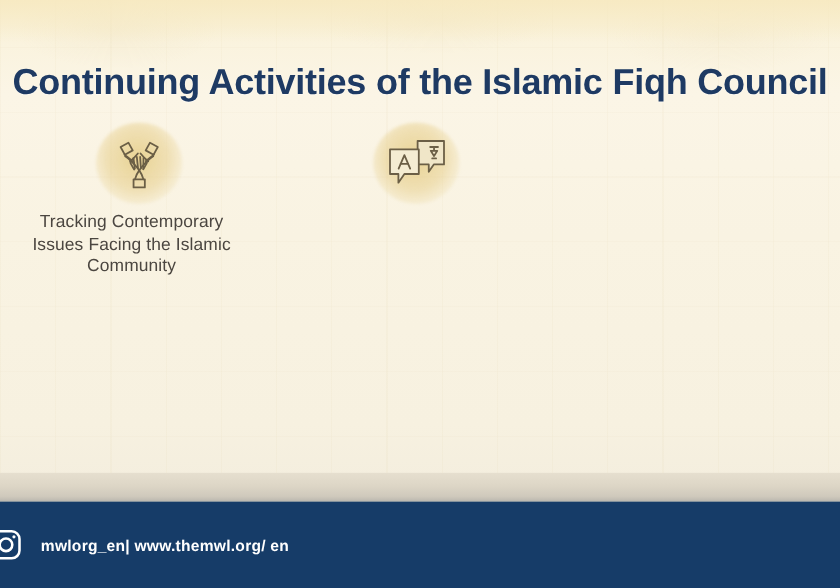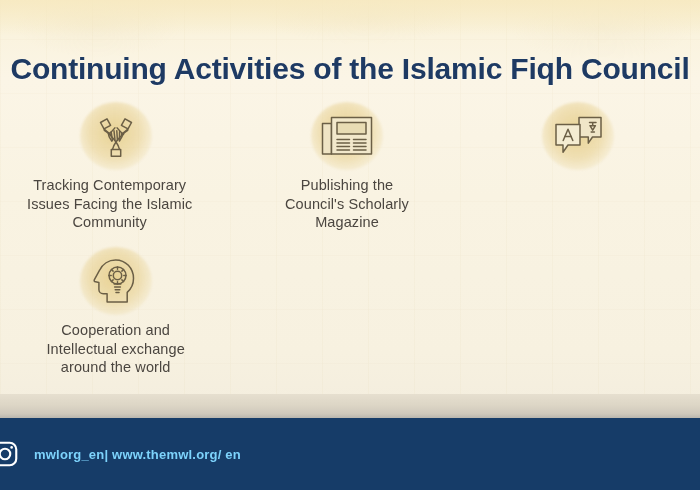--- a/index.html
+++ b/index.html
@@ -117,21 +117,21 @@
     left:0; top:0; height:72px;
     display:flex; align-items:center;
   }
   #ig-icon {
     margin-left:-10px;
     width:30px; height:30px;
     display:block;
   }
   #footer-text {
     margin-left:14px;
-    color:#7dd3fc;
+    color:#ffffff;
     font-size:13px;
     font-weight:bold;
     letter-spacing:.2px;
     white-space:nowrap;
   }
 </style>
 </head>
 <body>
 
 <div id="slide">
@@ -166,80 +166,40 @@
           <path d="M22.6 24.2c-.9 1.0 -1.1 2.4 -.4 3.6l2.6 4.4"></path>
           <path d="M34.6 24.0c.9 1.0 1.1 2.4 .4 3.6l-2.6 4.4"></path>
         </svg>
       </div>
       <div class="cap">Tracking Contemporary
 Issues Facing the Islamic
 Community</div>
     </div>
 
 
-    <div class="cell">
-      <div class="icon-wrap">
-        <div class="blob"></div>
-        <svg width="60" height="50" viewBox="0 0 60 50" fill="none" stroke="#6b5f46" stroke-width="1.5" stroke-linecap="round" stroke-linejoin="round">
-
-          <path d="M5.5 12.5h9v30.5h-9z" fill="#efe4c4"></path>
-
-          <path d="M14.5 6.5h40v36.5h-40z" fill="#f2e8cb"></path>
-
-          <rect x="20" y="11.5" width="29" height="11.5" fill="#e8dcb4"></rect>
-
-          <path d="M20 28.5h12.5M20 32h12.5M20 35.5h12.5M20 39h12.5"></path>
-          <path d="M36.5 28.5h12.5M36.5 32h12.5M36.5 35.5h12.5M36.5 39h12.5"></path>
-        </svg>
-      </div>
-      <div class="cap">Publishing the
-Council's Scholarly
-Magazine</div>
-    </div>
 
 
     <div class="cell">
       <div class="icon-wrap">
         <div class="blob"></div>
         <svg width="56" height="50" viewBox="0 0 56 50" fill="none" stroke="#6b5f46" stroke-width="1.5" stroke-linecap="round" stroke-linejoin="round">
 
           <path d="M29 6.5h22v19.5h-8.5l-4.2 6.2v-6.2H29z" fill="#f0e6c8"></path>
 
           <path d="M39.5 11.5h6.5M42.7 11.5v3.2M40.0 14.7h5.4l-2.7 4.4z"></path>
           <path d="M41.2 21.0h3.2"></path>
 
           <path d="M6 13.5h24v20.5h-12l-5 7.2v-7.2H6z" fill="#f4ecd2"></path>
 
           <path d="M13.2 29.5l4.8 -11.2 4.8 11.2"></path>
           <path d="M14.9 25.6h6.2"></path>
         </svg>
       </div>
     </div>
 
-    <div class="cell">
-      <div class="icon-wrap">
-        <div class="blob"></div>
-        <svg width="56" height="54" viewBox="0 0 56 54" fill="none" stroke="#6b5f46" stroke-width="1.5" stroke-linecap="round" stroke-linejoin="round">
-
-          <path d="M45.5 24.5c0 -10.4 -7.8 -18.5 -17.8 -18.5 -7.0 0 -13.2 4.1 -16.1 10.2l-5.2 9.4c-.6 1.1 -.1 2.0 1.1 2.2l3.4 .6v7.0c0 2.4 1.9 4.3 4.3 4.3h3.9v8.3h20.1v-9.6c3.8 -3.4 6.3 -8.4 6.3 -13.9z"></path>
-
-          <circle cx="29.5" cy="21.5" r="8.5"></circle>
-
-          <circle cx="29.5" cy="21.5" r="4.2"></circle>
-          <path d="M29.5 13.0v2.2M29.5 27.8v2.2M21.0 21.5h2.2M35.8 21.5h2.2M23.5 15.5l1.6 1.6M33.9 25.9l1.6 1.6M35.5 15.5l-1.6 1.6M25.1 25.9l-1.6 1.6"></path>
-
-          <path d="M26.2 30.0h6.6"></path>
-          <path d="M26.6 33.0h5.8M27.2 35.8h4.6"></path>
-          <path d="M28.0 38.4h3.0"></path>
-        </svg>
-      </div>
-      <div class="cap">Cooperation and
-Intellectual exchange
-around the world</div>
-    </div>
 
   </div>
 
   <div id="greyband"></div>
 
   <div id="footer">
     <div id="footer-inner">
       <svg id="ig-icon" viewBox="0 0 24 24" fill="none" stroke="#ffffff" stroke-width="1.7" stroke-linecap="round" stroke-linejoin="round">
         <rect x="3" y="3" width="18" height="18" rx="5.2"></rect>
         <circle cx="12" cy="12" r="4.2"></circle>

